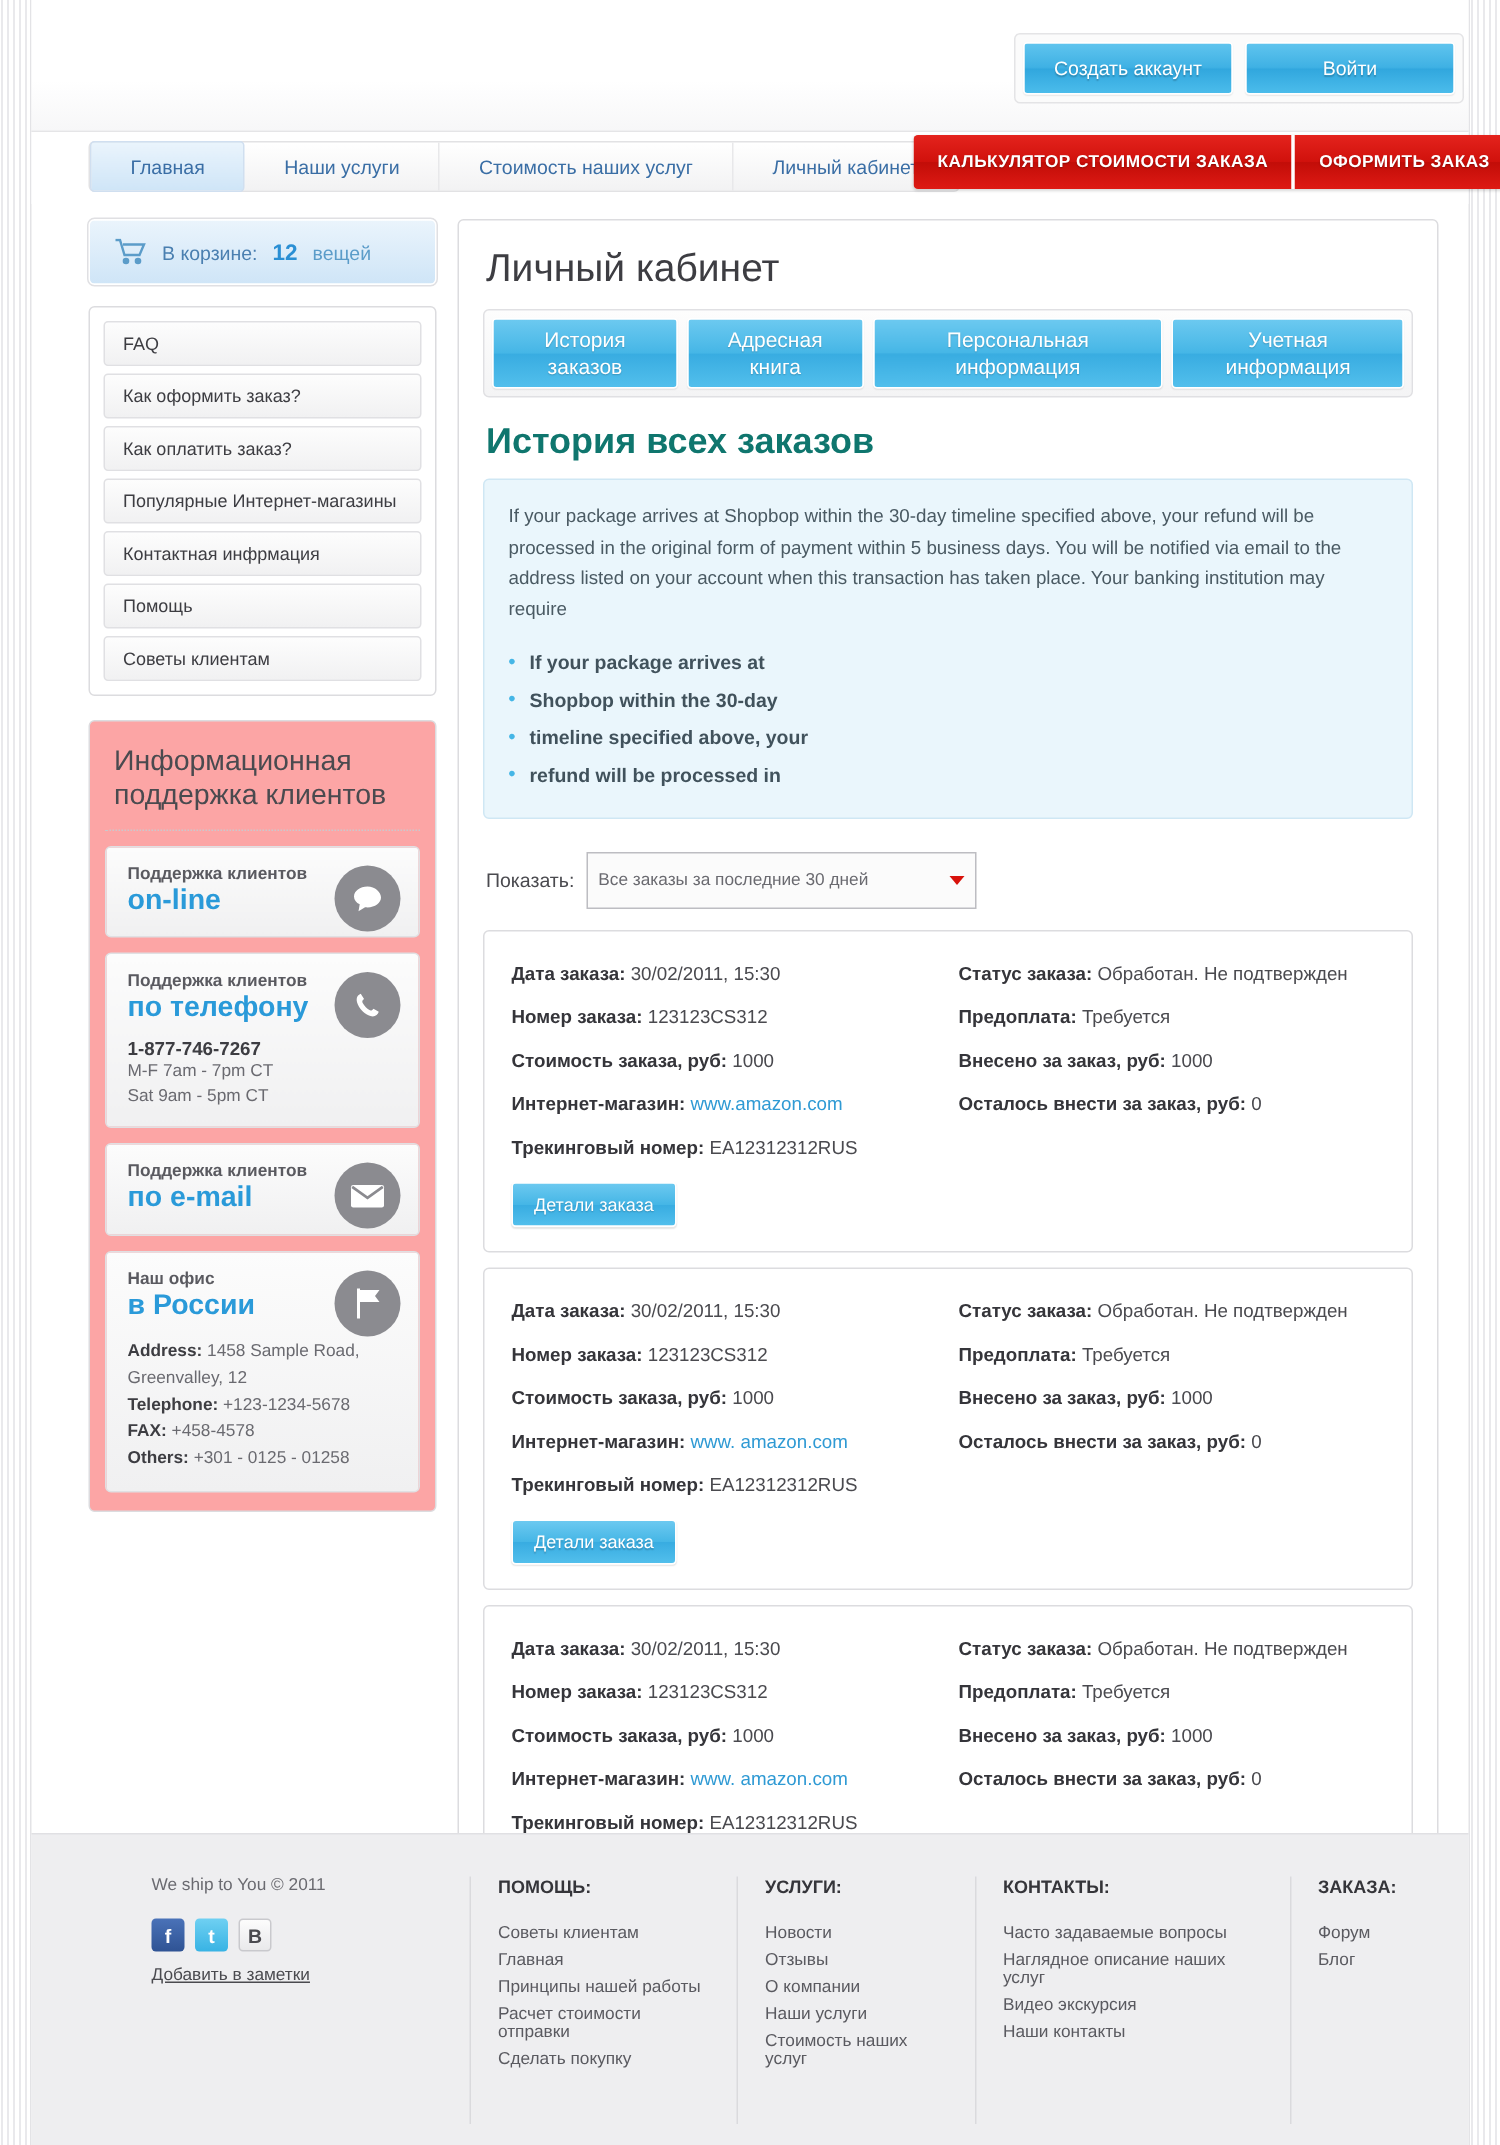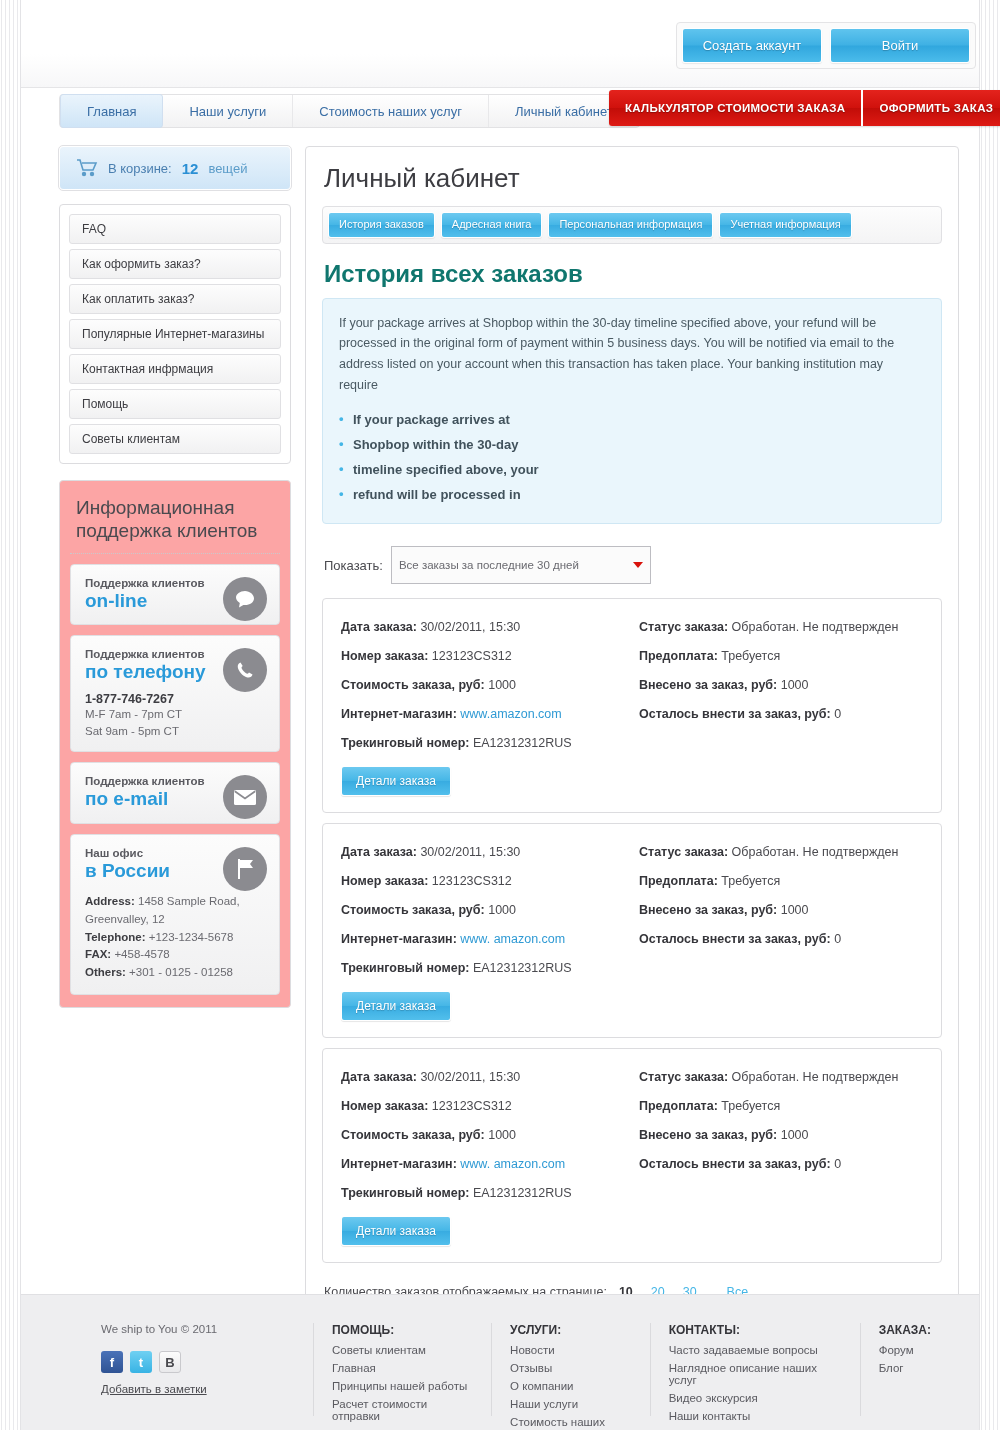--- a/index.html
+++ b/index.html
@@ -180,21 +180,21 @@
   .tabbar {
     border: 1px solid #e0e0e3; border-radius: 4px;
     background: linear-gradient(#fdfdfd, #f4f4f5);
     padding: 5px; display: flex; gap: 6px;
   }
   .tab {
     background: linear-gradient(#6cc9f0 0%, #45b6e6 50%, #38ace1 51%, #52bfec 100%);
     border: 1px solid #ffffff;
     border-radius: 3px;
     color: #fff;
-    font-size: 11px;
+    font-size: 14px;
     padding: 5px 10px;
     text-align: center;
     line-height: 1.25;
     cursor: pointer;
     text-shadow: 0 1px 1px rgba(0,0,0,.2);
     min-width: 90px;
     display: flex; align-items: center; justify-content: center;
     box-shadow: 0 1px 1px rgba(0,0,0,.08);
   }
   .section-title { font-size: 24px; color: #0f766e; margin: 16px 0 10px 2px; }
@@ -258,41 +258,41 @@
     box-shadow: 0 1px 1px rgba(0,0,0,.1);
   }
   .pager { margin: 22px 0 0 2px; font-size: 12.5px; color: #4a4a4f; display: flex; align-items: center; gap: 6px; }
   .pager .cur { font-weight: bold; color: #35353a; margin-left: 6px; }
   .pager a { color: #45b6e6; text-decoration: underline; margin-left: 12px; cursor: pointer; }
   .pager a.all { margin-left: 24px; }
 
   
   .footer {
     position: absolute; left: 0; right: 0; bottom: 0;
-    height: 136px;
+    height: 208px;
     background: #eeeef0;
     border-top: 1px solid #e0e0e3;
     padding: 28px 30px 14px 30px;
     display: flex;
   }
   .foot-left { width: 270px; padding-left: 50px; }
   .copyright { font-size: 11.5px; color: #6a6a70; }
   .socials { display: flex; gap: 7px; margin-top: 16px; }
   .soc {
     width: 22px; height: 22px; border-radius: 3px;
     display: flex; align-items: center; justify-content: center;
     font-size: 13px; font-weight: bold; color: #fff; cursor: pointer;
   }
   .soc.fb { background: linear-gradient(#4a72b8, #2f5394); }
   .soc.tw { background: linear-gradient(#6fd0f2, #38b3e4); }
   .soc.vk { background: linear-gradient(#fcfcfc, #e9e9eb); color: #4a4a4f; border: 1px solid #c9c9cd; }
   .notes-link { display: inline-block; margin-top: 10px; font-size: 11.5px; color: #4a4a4f; text-decoration: underline; cursor: pointer; }
   .foot-col { padding: 0 18px; border-left: 1px solid #dadadd; }
   .foot-col:first-of-type { border-left: none; }
-  .foot-h { font-size: 12px; font-weight: bold; color: #35353a; margin-bottom: 4px; }
+  .foot-h { font-size: 12px; font-weight: bold; color: #35353a; margin-bottom: 15px; }
   .foot-col a { display: block; font-size: 11.5px; color: #5a5a60; padding: 3px 0; text-decoration: none; cursor: pointer; }
 </style>
 </head>
 <body>
 
 <div class="page-bg"></div>
 
 <div class="shell">
 
   <div class="topbar">

